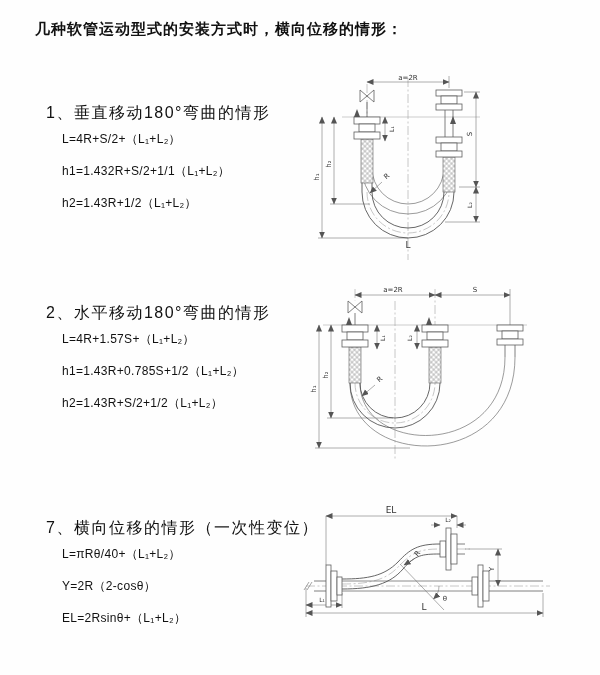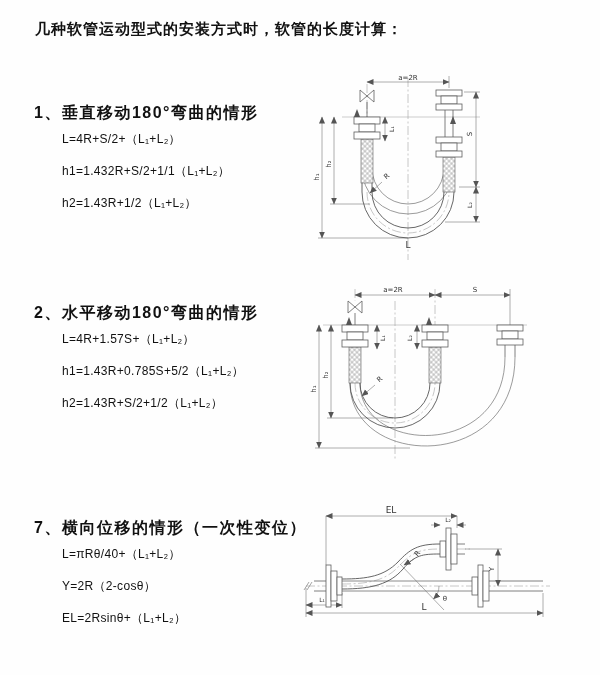--- a/index.html
+++ b/index.html
@@ -1,38 +1,38 @@
 <!DOCTYPE html>
 <html><head>
 <meta charset="utf-8">
 <style>
   html,body{margin:0;padding:0}
   body{
     width:600px;height:675px;position:relative;background:#fefefe;overflow:hidden;
     font-family:"Liberation Sans","DejaVu Sans",sans-serif;color:#111;
   }
   .title{position:absolute;left:35px;top:20px;font-size:15px;font-weight:bold;letter-spacing:1px;white-space:nowrap}
-  .sec-heading{position:absolute;left:34px;font-size:16px;font-weight:bold;letter-spacing:1.5px;white-space:nowrap}
+  .sec-heading{position:absolute;left:46px;font-size:16px;font-weight:normal;letter-spacing:1.5px;white-space:nowrap}
   .formula{position:absolute;left:62px;font-size:12px;letter-spacing:.3px;white-space:nowrap}
   svg{position:absolute}
   svg text{font-family:"DejaVu Sans","Liberation Sans",sans-serif;fill:#333}
 </style>
 </head>
 <body>
 
-<div class="title">几种软管运动型式的安装方式时，软管的长度计算：</div>
+<div class="title">几种软管运动型式的安装方式时，横向位移的情形：</div>
 
 <div class="sec-heading" style="top:103px">1、垂直移动180°弯曲的情形</div>
 <div class="formula" style="top:131px">L=4R+S/2+（L₁+L₂）</div>
 <div class="formula" style="top:163px">h1=1.432R+S/2+1/1（L₁+L₂）</div>
 <div class="formula" style="top:195px">h2=1.43R+1/2（L₁+L₂）</div>
 
 <div class="sec-heading" style="top:303px">2、水平移动180°弯曲的情形</div>
 <div class="formula" style="top:331px">L=4R+1.57S+（L₁+L₂）</div>
-<div class="formula" style="top:363px">h1=1.43R+0.785S+5/2（L₁+L₂）</div>
+<div class="formula" style="top:363px">h1=1.43R+0.785S+1/2（L₁+L₂）</div>
 <div class="formula" style="top:395px">h2=1.43R+S/2+1/2（L₁+L₂）</div>
 
 <div class="sec-heading" style="top:518px">7、横向位移的情形（一次性变位）</div>
 <div class="formula" style="top:546px">L=πRθ/40+（L₁+L₂）</div>
 <div class="formula" style="top:578px">Y=2R（2-cosθ）</div>
 <div class="formula" style="top:610px">EL=2Rsinθ+（L₁+L₂）</div>
 
 <svg style="left:308px;top:72px" width="292" height="195" viewBox="0 0 292 195">
   <defs>
     <marker id="a1" markerWidth="9" markerHeight="8" refX="6.5" refY="3" orient="auto-start-reverse" markerUnits="userSpaceOnUse">

